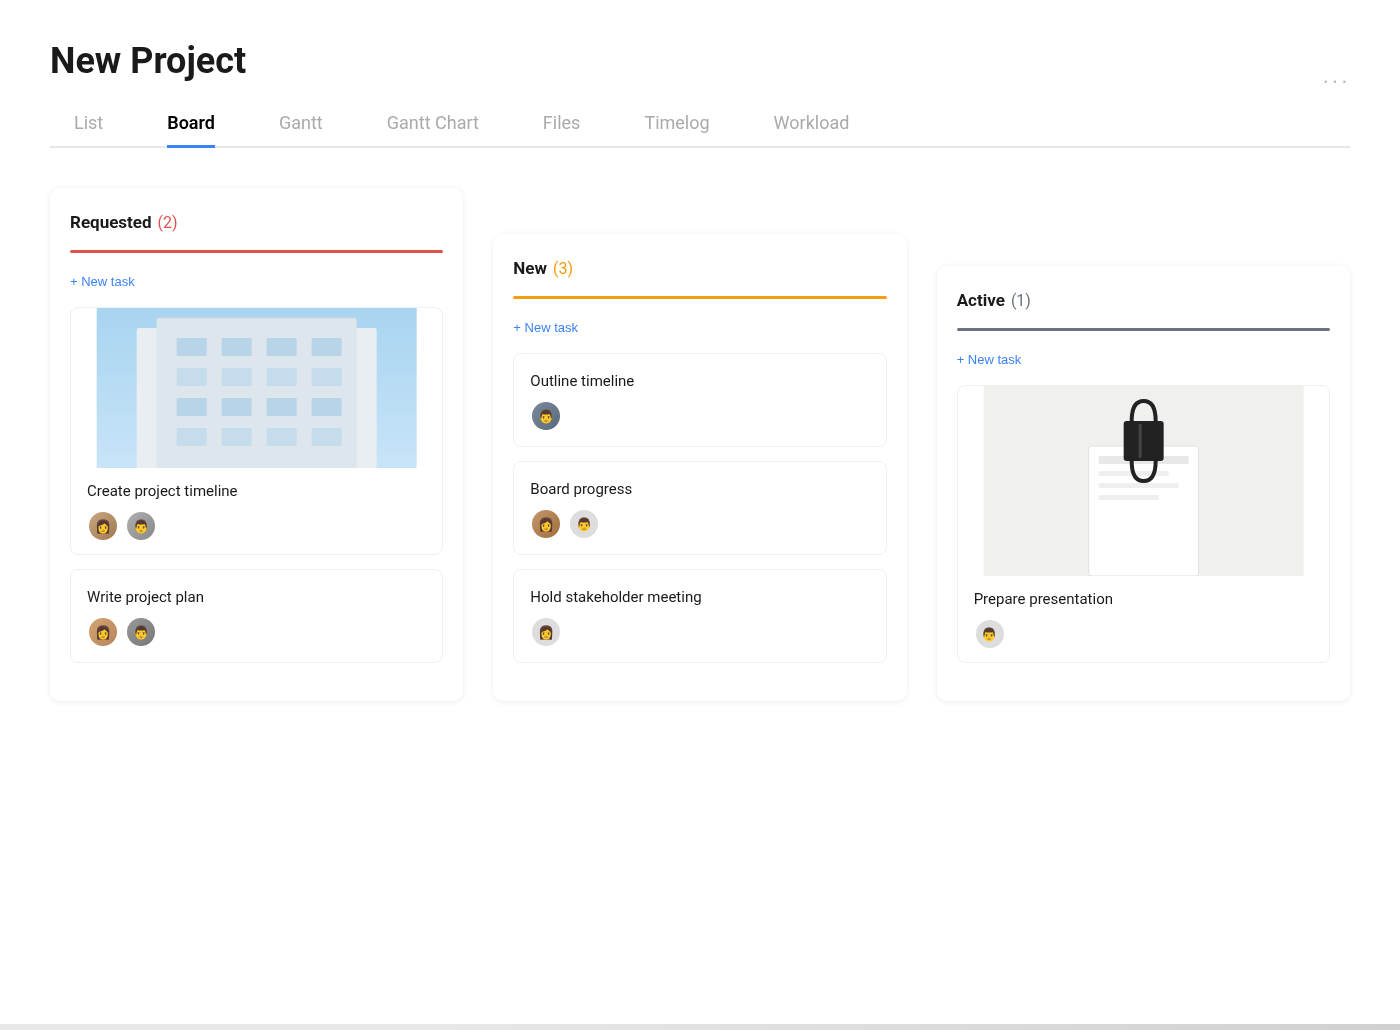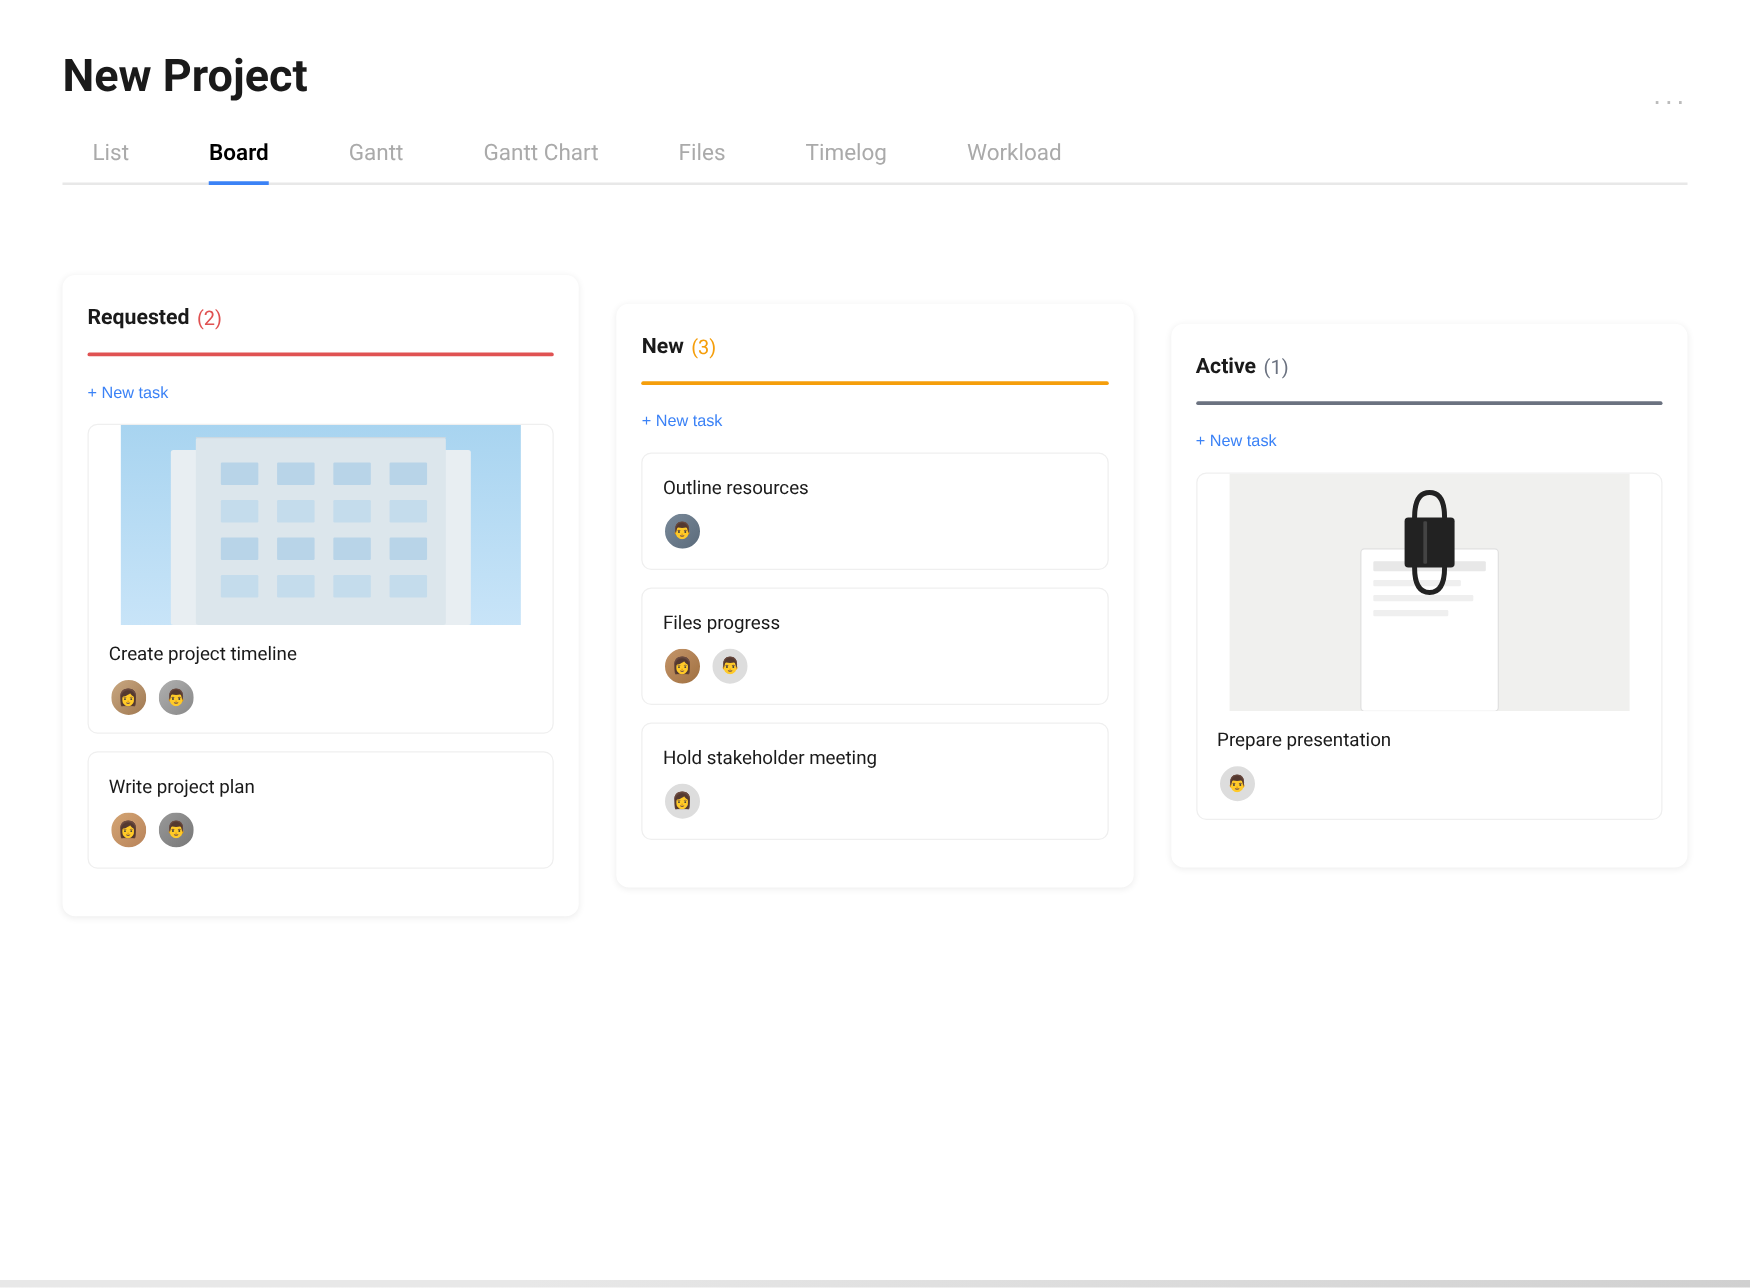--- a/index.html
+++ b/index.html
@@ -53,22 +53,21 @@
     }
     .tab.active {
       color: #000000;
       font-weight: 600;
       border-bottom: 3px solid #3b82f6;
     }
     .board-area {
       padding: 40px 50px;
       display: flex;
       gap: 30px;
-      align-items: center;
-      margin-top: 32px;
+      align-items: flex-end;
     }
     .column {
       background: #fff;
       border-radius: 10px;
       box-shadow: 0 1px 6px rgba(0,0,0,0.08);
       padding: 24px 20px;
       flex: 1;
       min-width: 0;
     }
     .column-header {
@@ -262,31 +261,31 @@
       <div class="column-header">
         <span class="column-title">New</span>
         <span class="column-count">(3)</span>
       </div>
       <div class="column-divider"></div>
       <button class="new-task-btn">+ New task</button>
 
       
       <div class="card">
         <div class="card-simple-body">
-          <div class="card-title">Outline resources</div>
+          <div class="card-title">Outline timeline</div>
           <div class="avatars">
             <div class="avatar avatar-man3">👨</div>
           </div>
         </div>
       </div>
 
       
       <div class="card">
         <div class="card-simple-body">
-          <div class="card-title">Files progress</div>
+          <div class="card-title">Board progress</div>
           <div class="avatars">
             <div class="avatar avatar-woman3">👩</div>
             <div class="avatar avatar-man-dark">👨</div>
           </div>
         </div>
       </div>
 
       
       <div class="card">
         <div class="card-simple-body">

